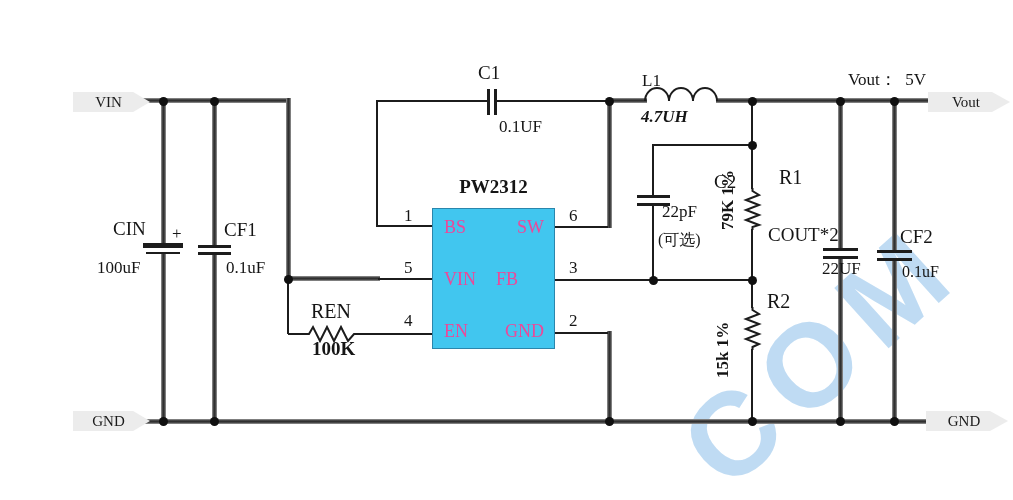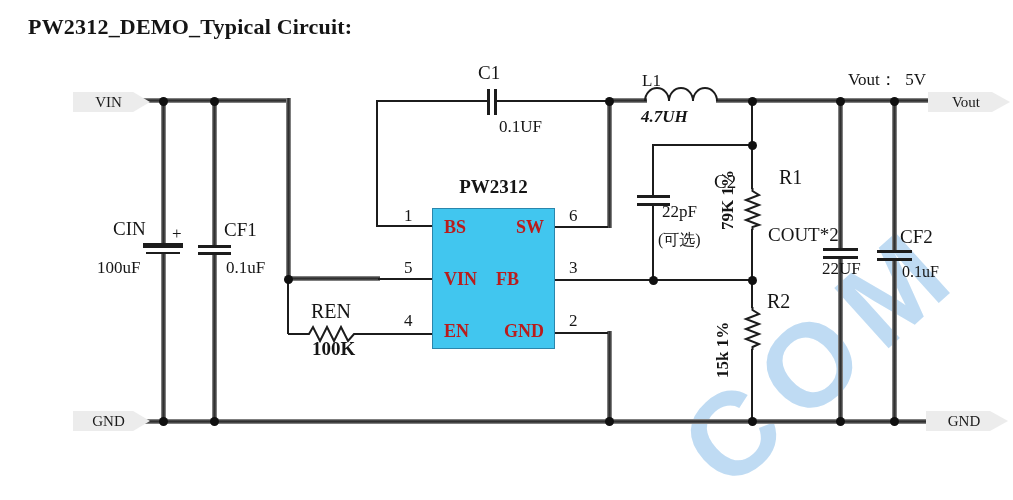--- a/index.html
+++ b/index.html
@@ -16,40 +16,39 @@
   .rail-v{position:absolute;width:5px;background:linear-gradient(90deg,#9b9b9b 0%,#303030 38%,#303030 62%,#9b9b9b 100%);}
   .dot{position:absolute;width:9px;height:9px;background:#101010;border-radius:50%;}
   .capbar{position:absolute;background:#1c1c1c;}
   .tag{
     position:absolute;height:20px;background:#ececec;
     clip-path:polygon(0 0,78% 0,100% 50%,78% 100%,0 100%);
     filter:drop-shadow(0 0 1px #bdbdbd);
     font-size:15px;line-height:20px;text-align:center;padding:0 13px 0 7px;color:#1a1a1a;
   }
   .ic-box{position:absolute;left:432px;top:208px;width:123px;height:141px;background:#41c6ef;border:1px solid #2a86ac;box-sizing:border-box;}
-  .pinlbl{position:absolute;font-size:18px;font-weight:bold;color:#b91c1c;}
+  .pinlbl{position:absolute;font-size:18px;font-weight:normal;color:#ec4899;}
   .pinnum{position:absolute;font-size:17px;color:#151515;}
   .vlabel{position:absolute;writing-mode:vertical-rl;transform:rotate(180deg);font-weight:bold;font-size:17px;color:#151515;white-space:nowrap;}
   .watermark{
     position:absolute;left:700px;top:395px;font-size:118px;font-weight:bold;
     color:#b9d8f2;letter-spacing:16px;transform:rotate(-42deg);transform-origin:0 50%;
     font-family:"Liberation Sans","DejaVu Sans",sans-serif;opacity:.9;z-index:0;white-space:nowrap;
   }
   .title{position:absolute;left:28px;top:14px;font-size:22px;font-weight:bold;letter-spacing:.2px;}
   .formula{position:absolute;left:0;top:460px;width:1013px;text-align:center;font-size:22px;}
   svg{position:absolute;overflow:visible;}
 </style>
 </head>
 <body>
 
 <div class="canvas">
 
   <div class="watermark">COM</div>
 
-  <div class="title lbl">PW2312_DEMO_Typical Circuit:</div>
 
   <div class="rail-h" style="left:126px;top:98px;width:165px;"></div>
   <div class="rail-v" style="left:286px;top:98px;height:183px;"></div>
   <div class="rail-h" style="left:288px;top:276px;width:92px;"></div>
   <div class="rail-v" style="left:161px;top:100px;height:143px;"></div>
   <div class="rail-v" style="left:161px;top:254px;height:167px;"></div>
   <div class="rail-v" style="left:212px;top:100px;height:145px;"></div>
   <div class="rail-v" style="left:212px;top:254px;height:167px;"></div>
   <div class="rail-v" style="left:607px;top:100px;height:128px;"></div>
   <div class="rail-v" style="left:607px;top:331px;height:90px;"></div>

